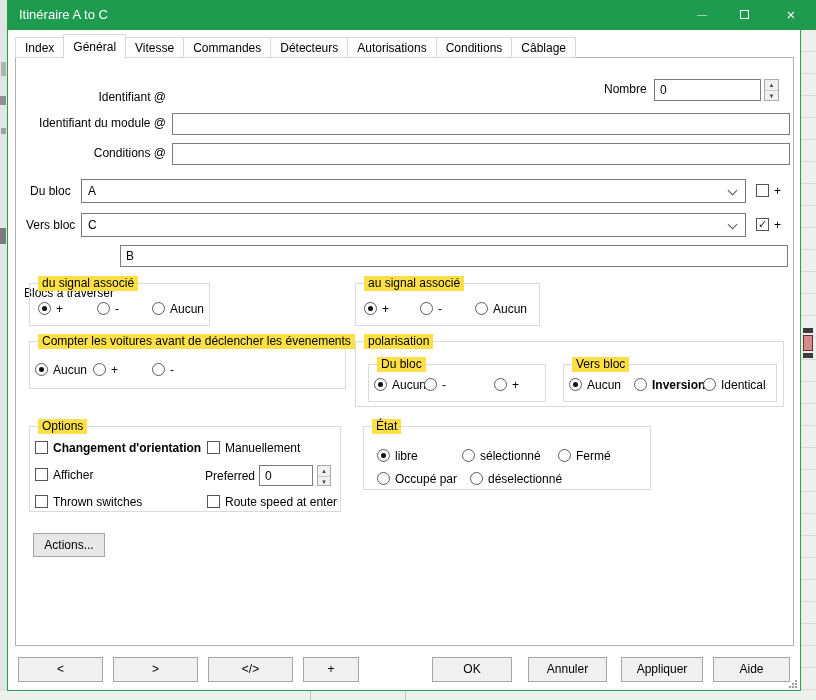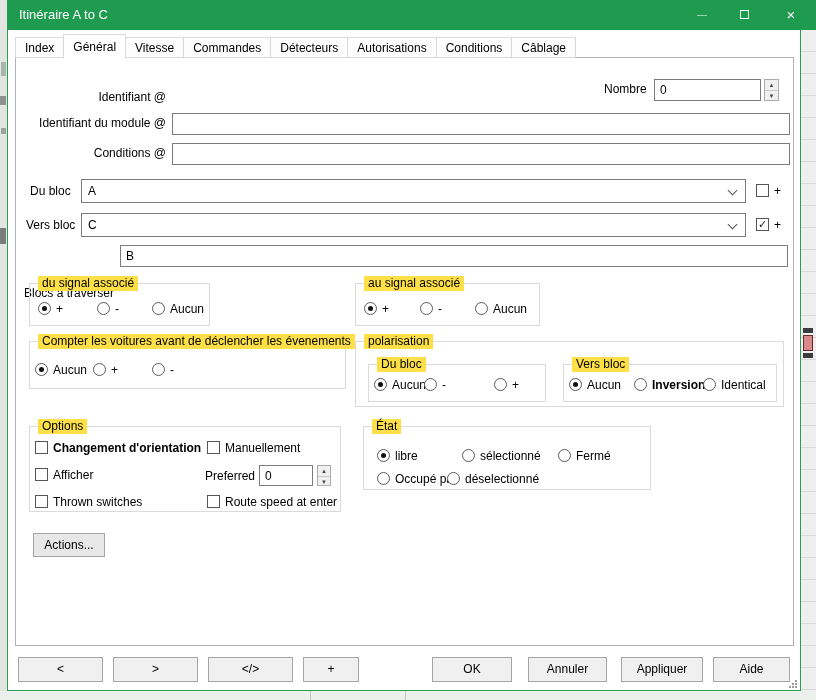--- a/index.html
+++ b/index.html
@@ -285,21 +285,21 @@
           <span>sélectionné</span>
         </span>
         <span class="radio-item" style="left:194px;top:21px;">
           <span class="rb"></span>
           <span>Fermé</span>
         </span>
         <span class="radio-item" style="left:13px;top:44px;">
           <span class="rb"></span>
           <span>Occupé par</span>
         </span>
-        <span class="radio-item" style="left:83px;top:44px;">
+        <span class="radio-item" style="left:106px;top:44px;">
           <span class="rb"></span>
           <span>déselectionné</span>
         </span>
       </div>
 
       <div class="btn small" style="left:17px;top:475px;width:72px;">Actions...</div>
     </div>
 
     <div class="btn" style="left:10px;top:627px;width:85px;">&lt;</div>
     <div class="btn" style="left:105px;top:627px;width:85px;">&gt;</div>

